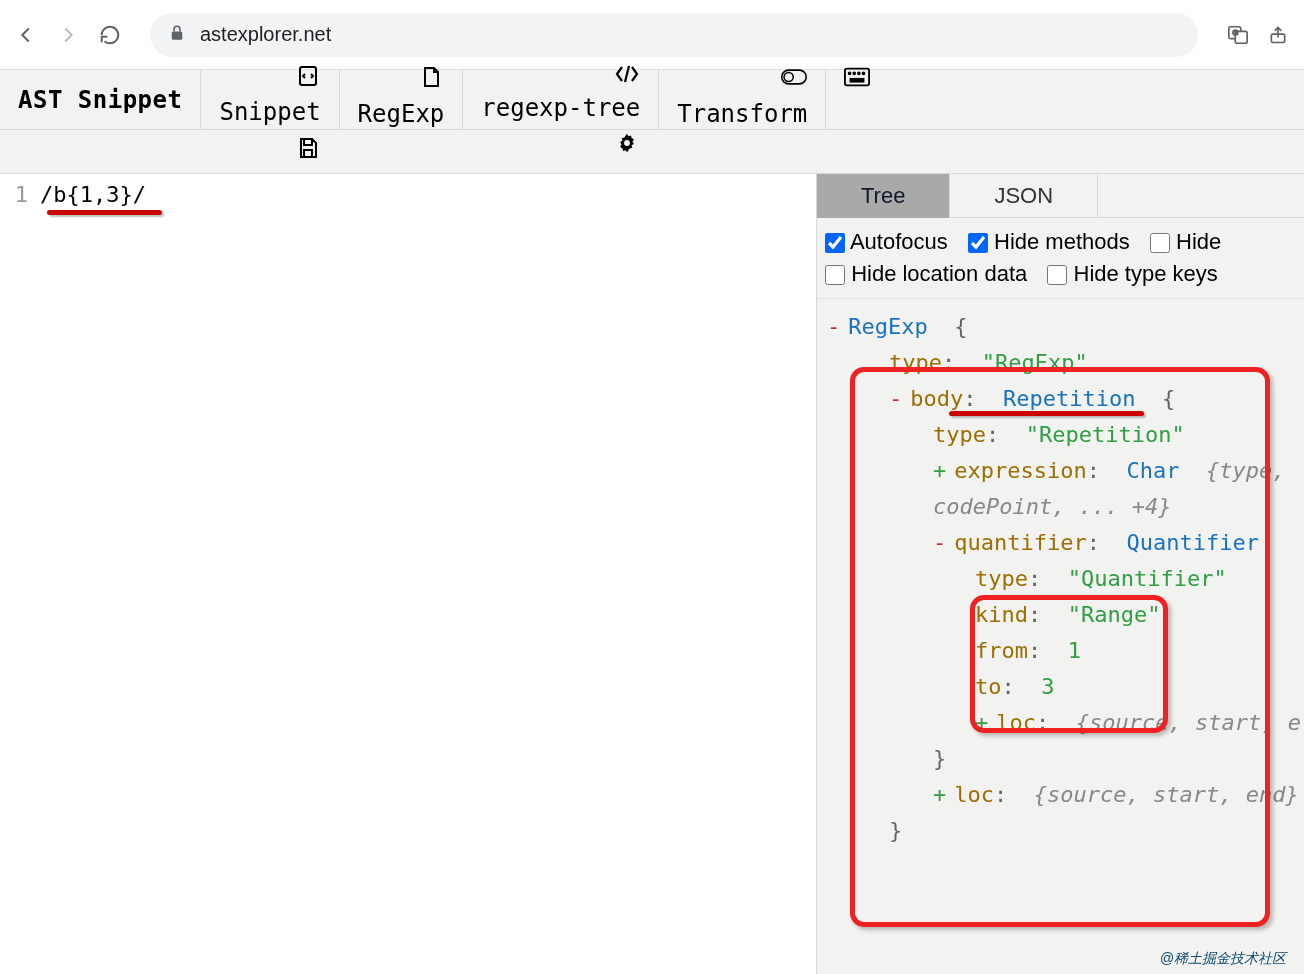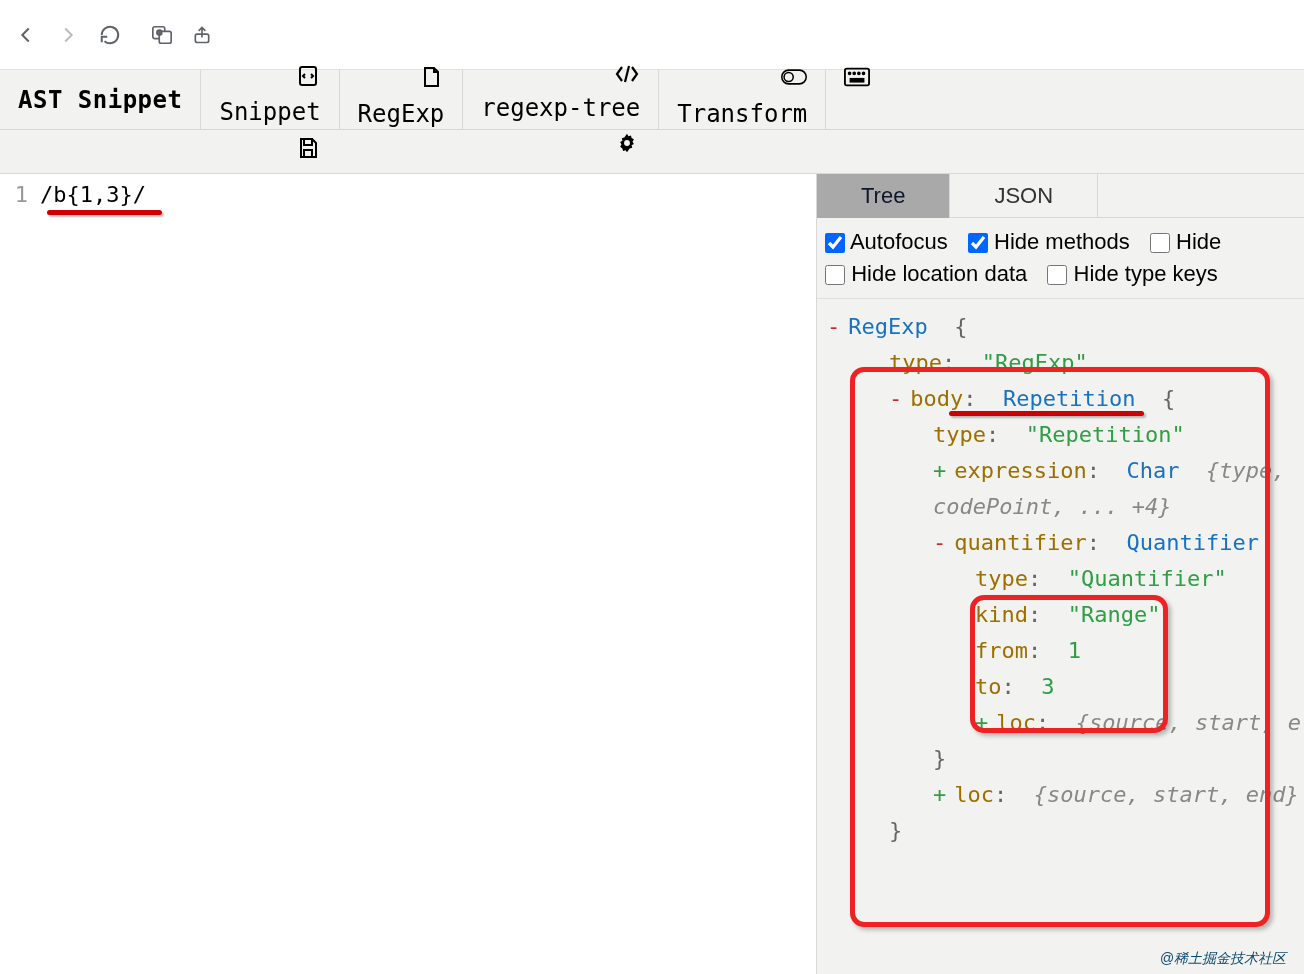--- a/index.html
+++ b/index.html
@@ -110,20 +110,29 @@
   <div class="chrome-icon dim">
     <svg width="22" height="22" viewBox="0 0 24 24" fill="none" stroke="currentColor" stroke-width="2.2">
         <path d="M9 5l7 7-7 7"></path>
       </svg>
   </div>
   <div class="chrome-icon">
     <svg width="22" height="22" viewBox="0 0 24 24" fill="none" stroke="currentColor" stroke-width="2.2">
         <path d="M3 12a9 9 0 1 1 3 6.7"></path>
         <path d="M3 20v-6h6"></path>
       </svg>
+  </div>
+  <div class="addr-wrap">
+    <span class="lock">
+      <svg width="18" height="18" viewBox="0 0 24 24" fill="currentColor">
+          <rect x="5" y="10" width="14" height="11" rx="2"></rect>
+          <path d="M8 10V7a4 4 0 1 1 8 0v3" fill="none" stroke="currentColor" stroke-width="2.2"></path>
+        </svg>
+    </span>
+    <span class="addr">astexplorer.net</span>
   </div>
   <div class="right-icons">
     <div class="chrome-icon">
       <svg width="22" height="22" viewBox="0 0 24 24" fill="none" stroke="currentColor" stroke-width="1.8">
           <rect x="2" y="3" width="13" height="13" rx="2"></rect>
           <rect x="9" y="8" width="13" height="13" rx="2" fill="#fff"></rect>
           <text x="6" y="12" font-size="8" fill="currentColor">G</text>
         </svg>
     </div>
     <div class="chrome-icon">

